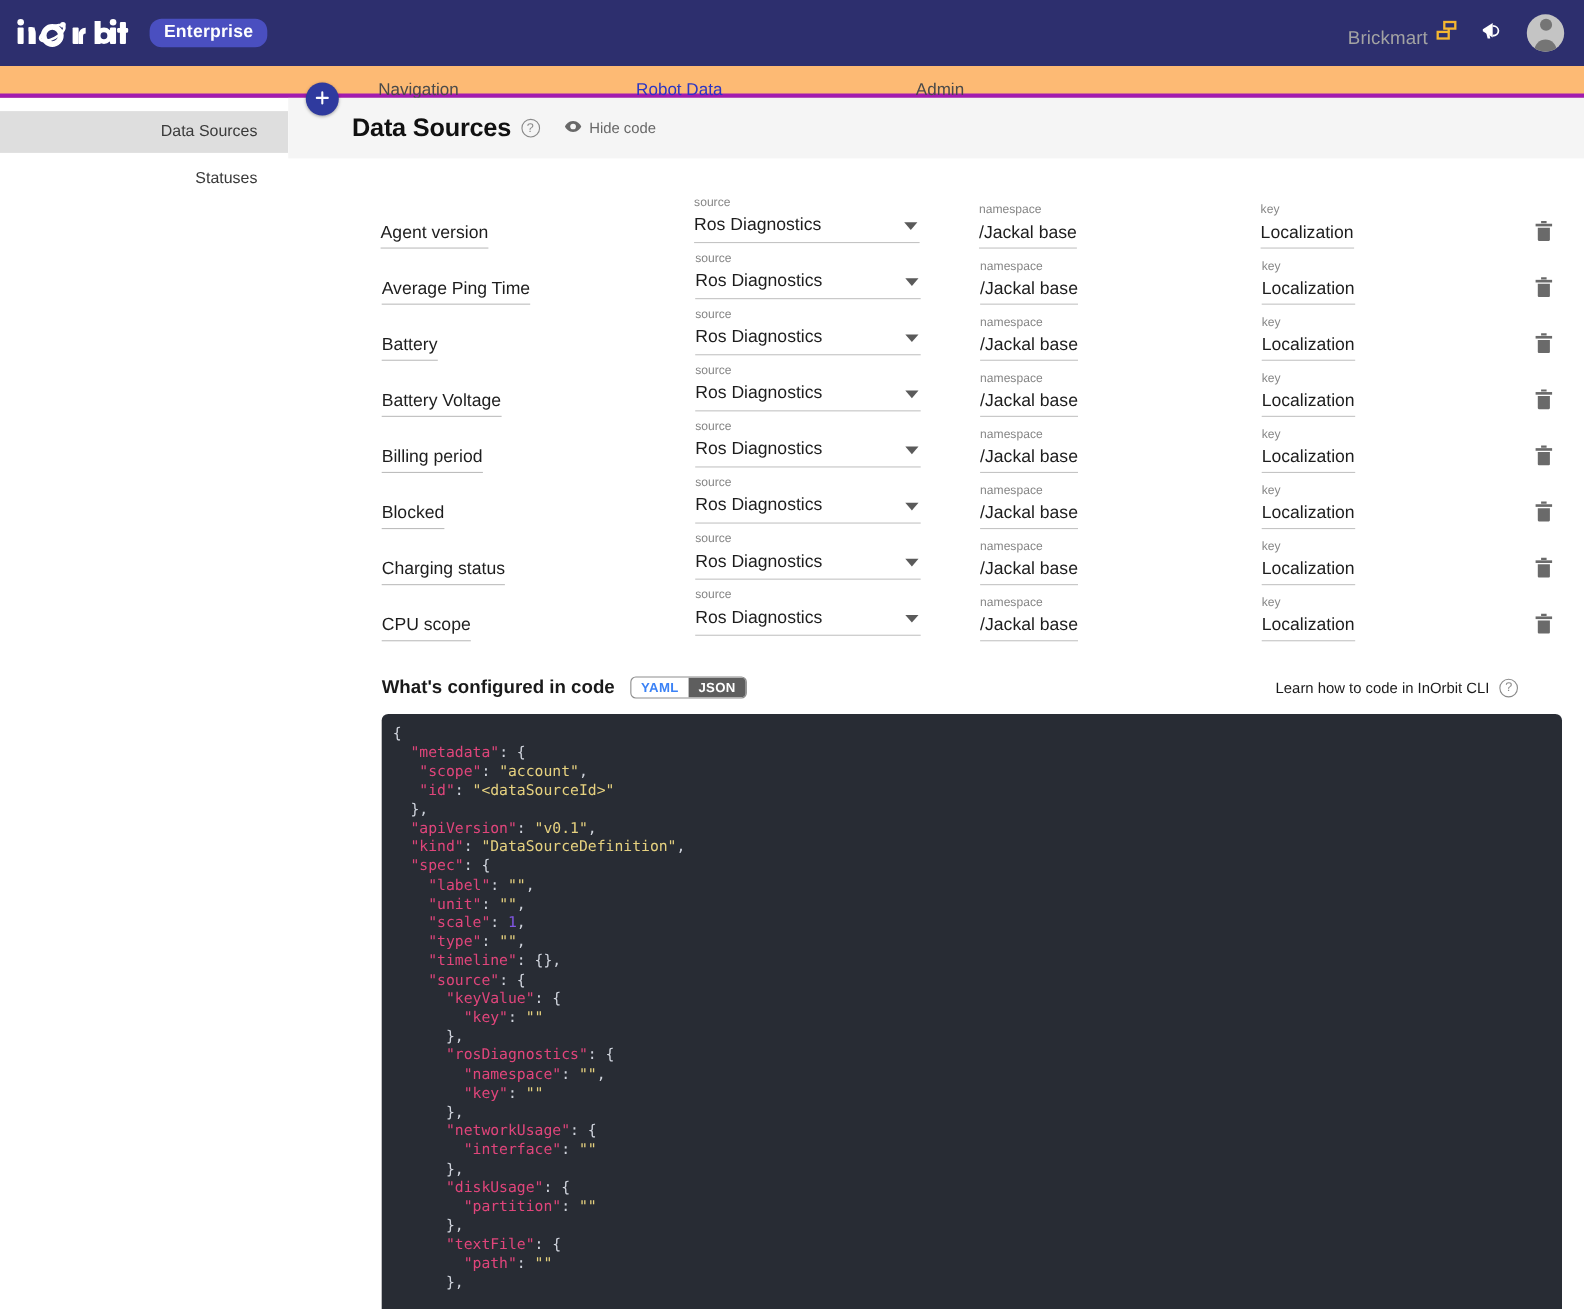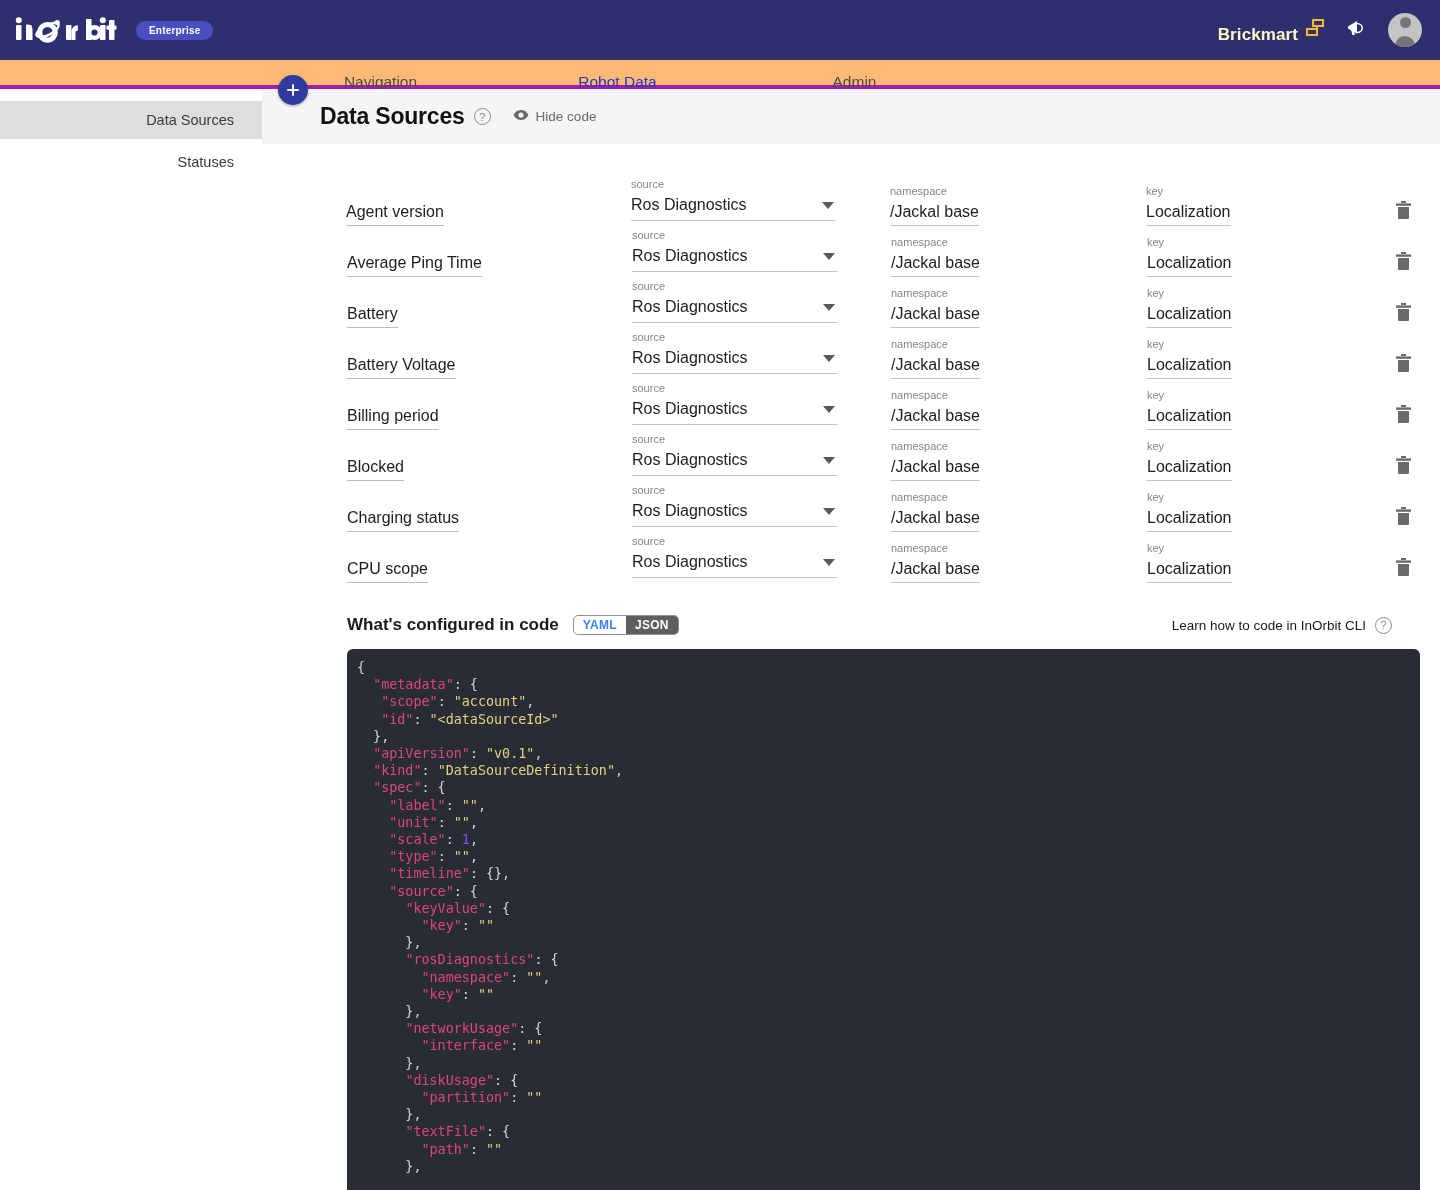--- a/index.html
+++ b/index.html
@@ -17,26 +17,26 @@
     height:60px; width:100%;
     background:#2d2f6e;
     display:flex; align-items:center;
     padding:0 18px 0 14px;
     position:relative;
   }
   .logo-wrap{ display:flex; align-items:center; gap:14px; }
   .logo-mark{ display:flex; align-items:center; }
   .brandpill{
     background:#4a4fc0; color:#fff;
-    font-size:10px; font-weight:bold;
+    font-size:16px; font-weight:bold;
     border-radius:11px; padding:4px 13px;
     letter-spacing:.2px;
   }
   .topright{ margin-left:auto; display:flex; align-items:center; gap:18px; }
-  .acct-name{ color:#fef9c3; font-size:17px; font-weight:bold; letter-spacing:.1px;margin-top:10px;}
+  .acct-name{ color:#a3a3a3; font-size:17px; font-weight:normal; letter-spacing:.1px;margin-top:10px;}
   .acct-wrap{ display:flex; align-items:center; gap:6px; }
   .avatar{
     width:34px; height:34px; border-radius:50%;
     background:#c4c4c4; display:flex; align-items:flex-end; justify-content:center;
     overflow:hidden;
   }
   .avatar .head{ width:11px;height:11px;border-radius:50%;background:#757575; position:absolute; margin-bottom:16px;}
   .avatar-in{ position:relative; width:34px;height:34px; display:flex;align-items:center;justify-content:center;}
   .avatar .body{ width:20px;height:11px;border-radius:10px 10px 0 0;background:#757575;position:absolute;bottom:0;}
 
@@ -140,21 +140,21 @@
   .f-ns{ width:206px; margin-right:50px; }
   .f-key{ width:206px; }
   .trash{
     margin-left:auto; width:34px; display:flex; justify-content:center; align-items:flex-end;
     padding-bottom:1px; cursor:pointer;
   }
 
   
   .codehead{
     display:flex; align-items:center;
-    padding:0 48px 0 85px;
+    padding:0 60px 0 85px;
     margin-top:34px;
     height:26px;
   }
   .codehead-title{ font-size:17px; font-weight:bold; color:#1a1a1a; }
   .toggle{
     display:inline-flex; margin-left:14px;
     border:1px solid #8d8d8d; border-radius:5px; overflow:hidden;
     height:20px; align-items:stretch;
   }
   .toggle span{

